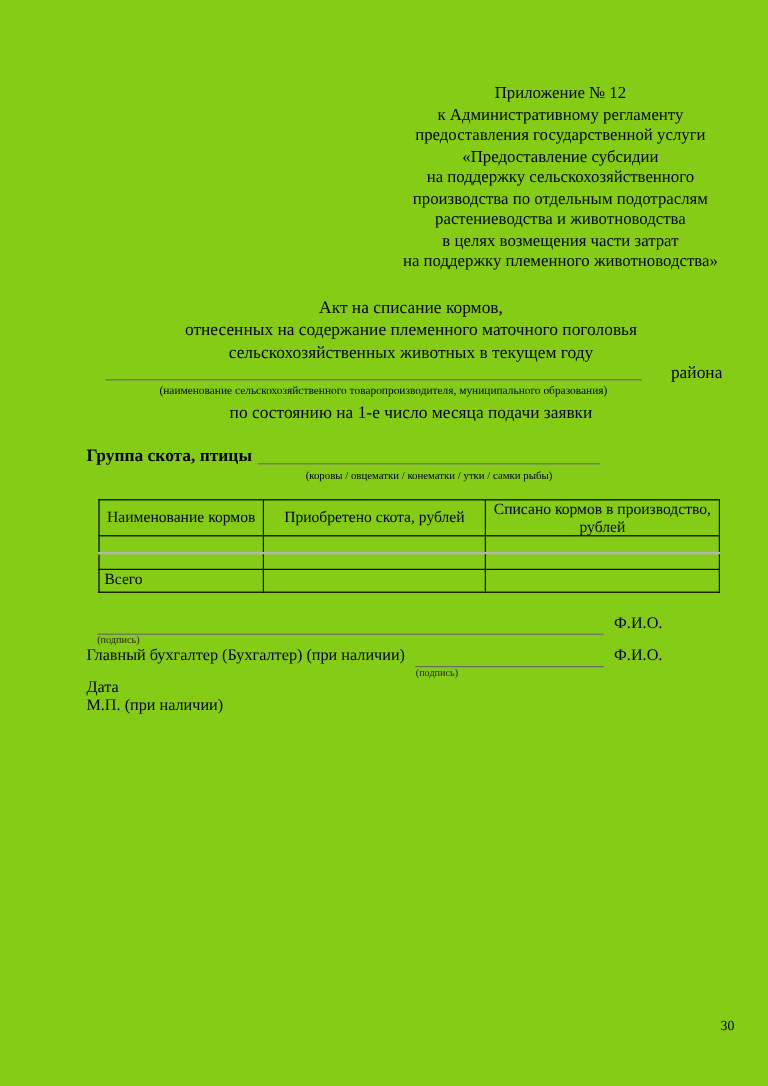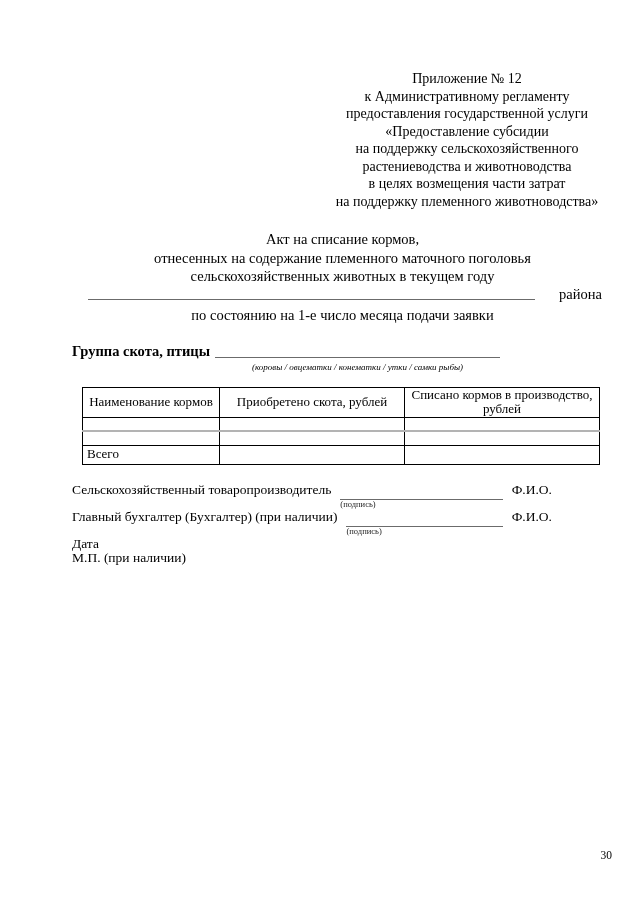--- a/index.html
+++ b/index.html
@@ -1,21 +1,21 @@
 <!DOCTYPE html>
 <html><head>
 <meta charset="utf-8">
 <style>
   * { margin: 0; padding: 0; box-sizing: border-box; }
   html, body { background: #e9e9e9; }
   .page {
     width: 640px;
     height: 905px;
     margin: 0 auto;
-    background: #ffffff;
+    background: #84cc16;
     position: relative;
     font-family: "Liberation Serif", "DejaVu Serif", serif;
     color: #000;
     padding-top: 70px;
     overflow: hidden;
   }
 
   
   .header-block {
     width: 330px;
@@ -85,21 +85,20 @@
     margin-bottom: 3px;
   }
   .group-caption {
     margin-left: 215px;
     width: 285px;
     text-align: center;
     font-size: 9px;
     line-height: 10px;
     margin-top: 1px;
     white-space: nowrap;
-    font-style: italic;
   }
 
   
   table.feed {
     margin-left: 82px;
     margin-top: 15px;
     width: 517px;
     border-collapse: collapse;
     table-layout: fixed;
   }
@@ -166,35 +165,37 @@
 <body>
 
 <div class="page">
 
   <div class="header-block">
     <div>Приложение № 12</div>
     <div>к Административному регламенту</div>
     <div>предоставления государственной услуги</div>
     <div>«Предоставление субсидии</div>
     <div>на поддержку сельскохозяйственного</div>
+    <div>производства по отдельным подотраслям</div>
     <div>растениеводства и животноводства</div>
     <div>в целях возмещения части затрат</div>
     <div>на поддержку племенного животноводства»</div>
   </div>
 
   <div class="title-block">
     <div>Акт на списание кормов,</div>
     <div>отнесенных на содержание племенного маточного поголовья</div>
     <div>сельскохозяйственных животных в текущем году</div>
   </div>
 
   <div class="district-row">
     <span class="fill-line"></span>
     <span class="district-word">района</span>
   </div>
+  <div class="district-caption">(наименование сельскохозяйственного товаропроизводителя, муниципального образования)</div>
 
   <div class="as-of-line">по состоянию на 1-е число месяца подачи заявки</div>
 
   <div class="group-row">
     <span>Группа скота, птицы</span>
     <span class="u-line"></span>
   </div>
   <div class="group-caption">(коровы / овцематки / конематки / утки / самки рыбы)</div>
 
   <table class="feed">
@@ -224,21 +225,20 @@
       <tr class="r-total">
         <td>Всего</td>
         <td></td>
         <td></td>
       </tr>
     </tbody>
   </table>
 
   <div class="sig-section">
     <div class="sig-row">
-      <span class="sig-label">Сельскохозяйственный товаропроизводитель</span>
       <span class="sig-line">
           <span class="sig-caption">(подпись)</span>
         </span>
       <span class="sig-fio">Ф.И.О.</span>
     </div>
     <div class="sig-row">
       <span class="sig-label">Главный бухгалтер (Бухгалтер) (при наличии)</span>
       <span class="sig-line">
           <span class="sig-caption">(подпись)</span>
         </span>

